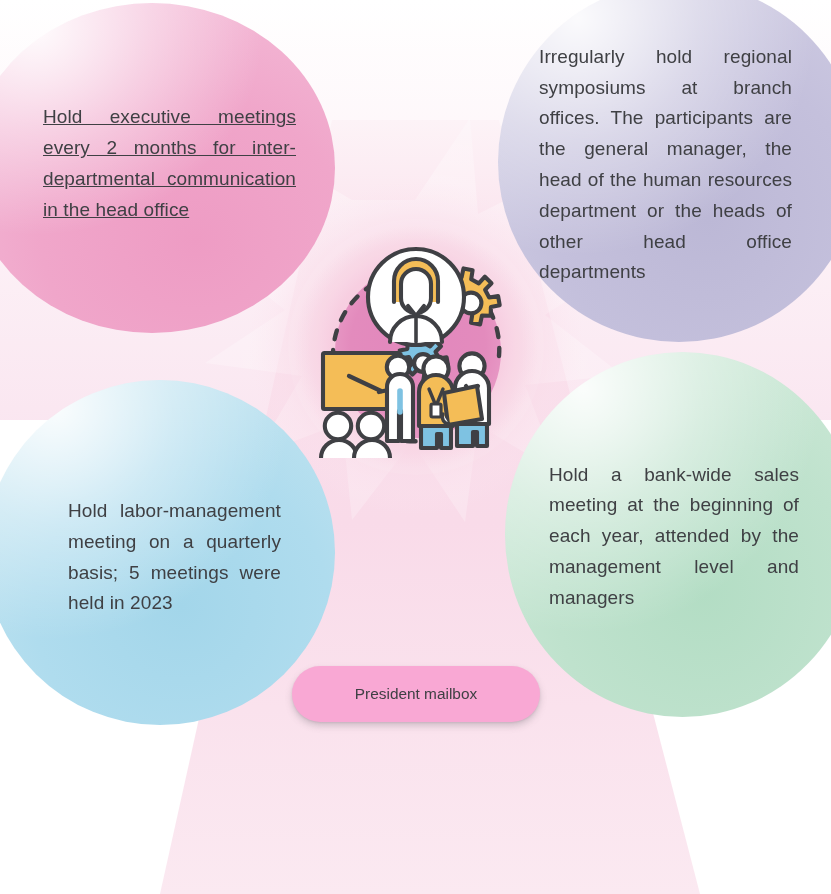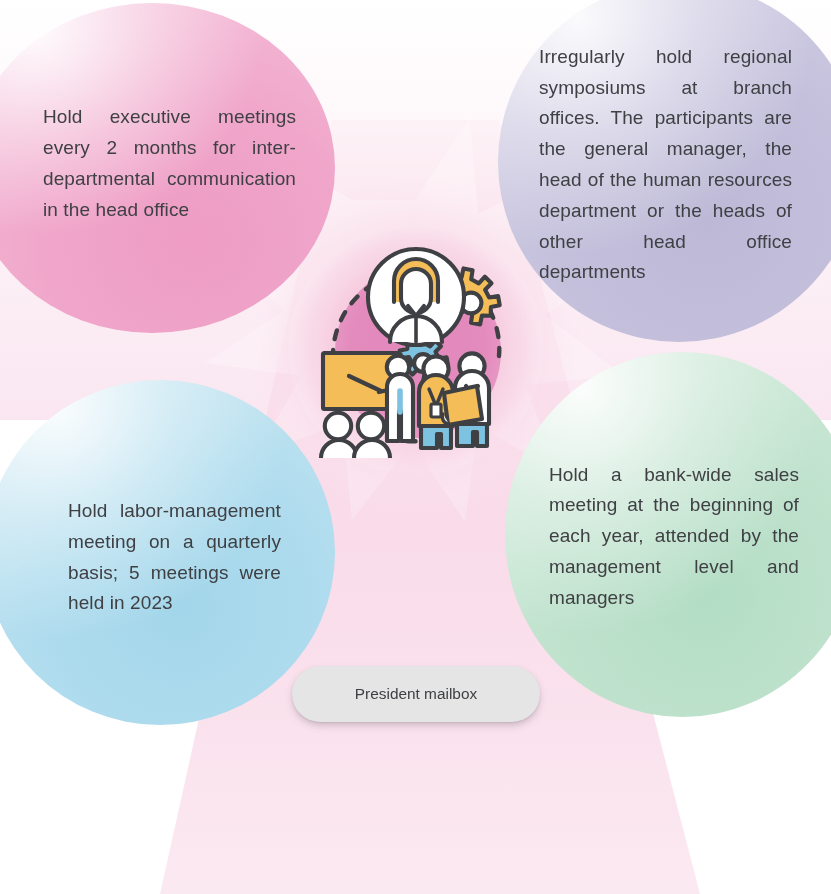--- a/index.html
+++ b/index.html
@@ -45,21 +45,21 @@
   }
 
   
   #bubble-tl {
     left: -31px;  top: 3px;
     width: 366px; height: 330px;
     background:
       radial-gradient(120% 120% at 18% 8%, rgba(255,255,255,.95) 0%, rgba(255,255,255,.45) 26%, rgba(255,255,255,0) 52%),
       radial-gradient(100% 100% at 62% 72%, #ee9cc4 0%, #f0a6ca 42%, #f3b6d4 72%, #f6cbe0 100%);
   }
-  #bubble-tl .bubble-text { width: 253px; margin-left: 74px; margin-top: -8px; }
+  #bubble-tl .bubble-text { width: 253px; margin-left: 74px; margin-top: -8px; text-decoration: underline; }
 
   
   #bubble-tr {
     left: 498px; top: -18px;
     width: 362px; height: 360px;
     background:
       radial-gradient(120% 120% at 22% 10%, rgba(255,255,255,.92) 0%, rgba(255,255,255,.40) 28%, rgba(255,255,255,0) 55%),
       radial-gradient(105% 105% at 58% 66%, #bcb8d6 0%, #c4c0dc 40%, #cfcce3 72%, #dedcec 100%);
   }
   #bubble-tr .bubble-text { width: 253px; margin-left: 41px; margin-top: 6px; }
@@ -96,21 +96,21 @@
   #pill-stack {
     position: absolute;
     left: 292px; top: 666px;
     width: 248px;
     z-index: 6;
   }
   .pill {
     position: relative;
     width: 248px;
     box-sizing: border-box;
-    background: #e5e5e5;
+    background: #f9a8d4;
     border-radius: 34px;
     color: #3f4044;
     font-size: 15.4px;
     line-height: 1.38;
     text-align: center;
     display: flex;
     align-items: center;
     justify-content: center;
     box-shadow:
       0 4px 7px rgba(120,110,120,.30),

